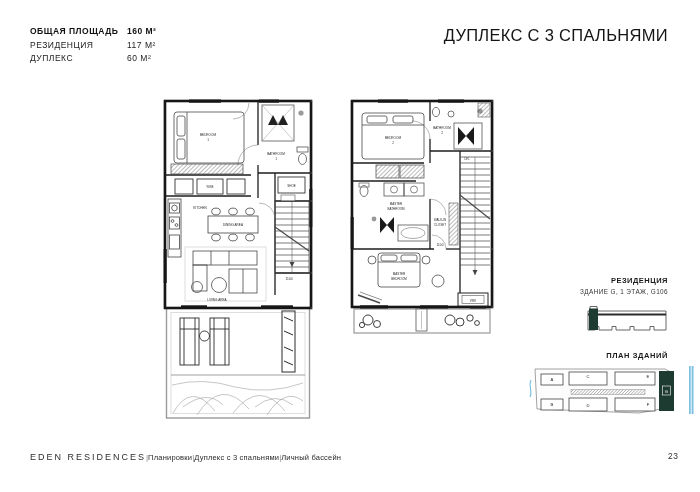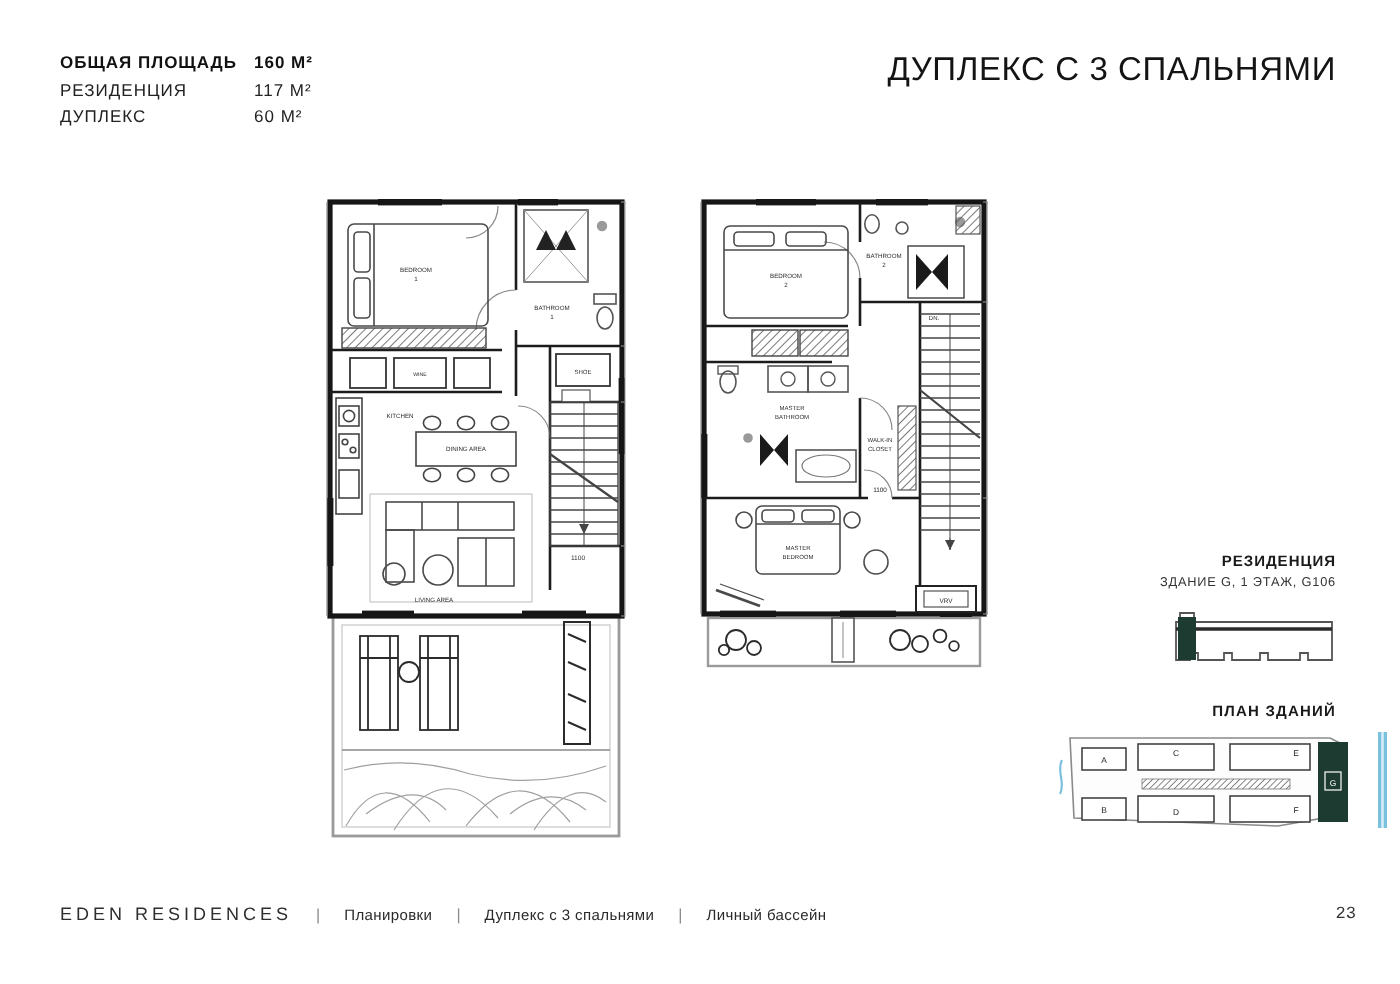--- a/index.html
+++ b/index.html
@@ -20,21 +20,21 @@
   .plan{position:absolute;}
   .plan text{font-family:"Liberation Sans",sans-serif;fill:#2b2b2b;}
   
   .residence-block{position:absolute;top:276px;right:32px;text-align:right;}
   .residence-block .h{font-size:7.5px;font-weight:bold;letter-spacing:.5px;color:#1a1a1a;}
   .residence-block .s{font-size:6.4px;letter-spacing:.4px;color:#333;margin-top:3px;}
   .site-heading{position:absolute;top:351px;right:32px;font-size:7.5px;font-weight:bold;letter-spacing:.6px;color:#1a1a1a;}
   .building-svg{position:absolute;left:584px;top:300px;}
   .siteplan-svg{position:absolute;left:527px;top:364px;}
   
-  .footer{position:absolute;left:30px;top:452px;display:flex;align-items:baseline;gap:12px;}
+  .footer{position:absolute;left:30px;top:452px;display:flex;align-items:baseline;gap:0;}
   .footer .brand{font-size:9px;letter-spacing:2px;color:#2e2e2e;}
   .footer .sep{color:#8a8a8a;font-size:8px;}
   .footer .item{font-size:7.5px;letter-spacing:.2px;color:#2a2a2a;text-align:right;}
   .page-number{position:absolute;top:452px;right:22px;font-size:8.5px;color:#333;font-family:Liberation Mono, monospace;}
 </style>
 </head>
 <body>
 
 <div class="page">
 

